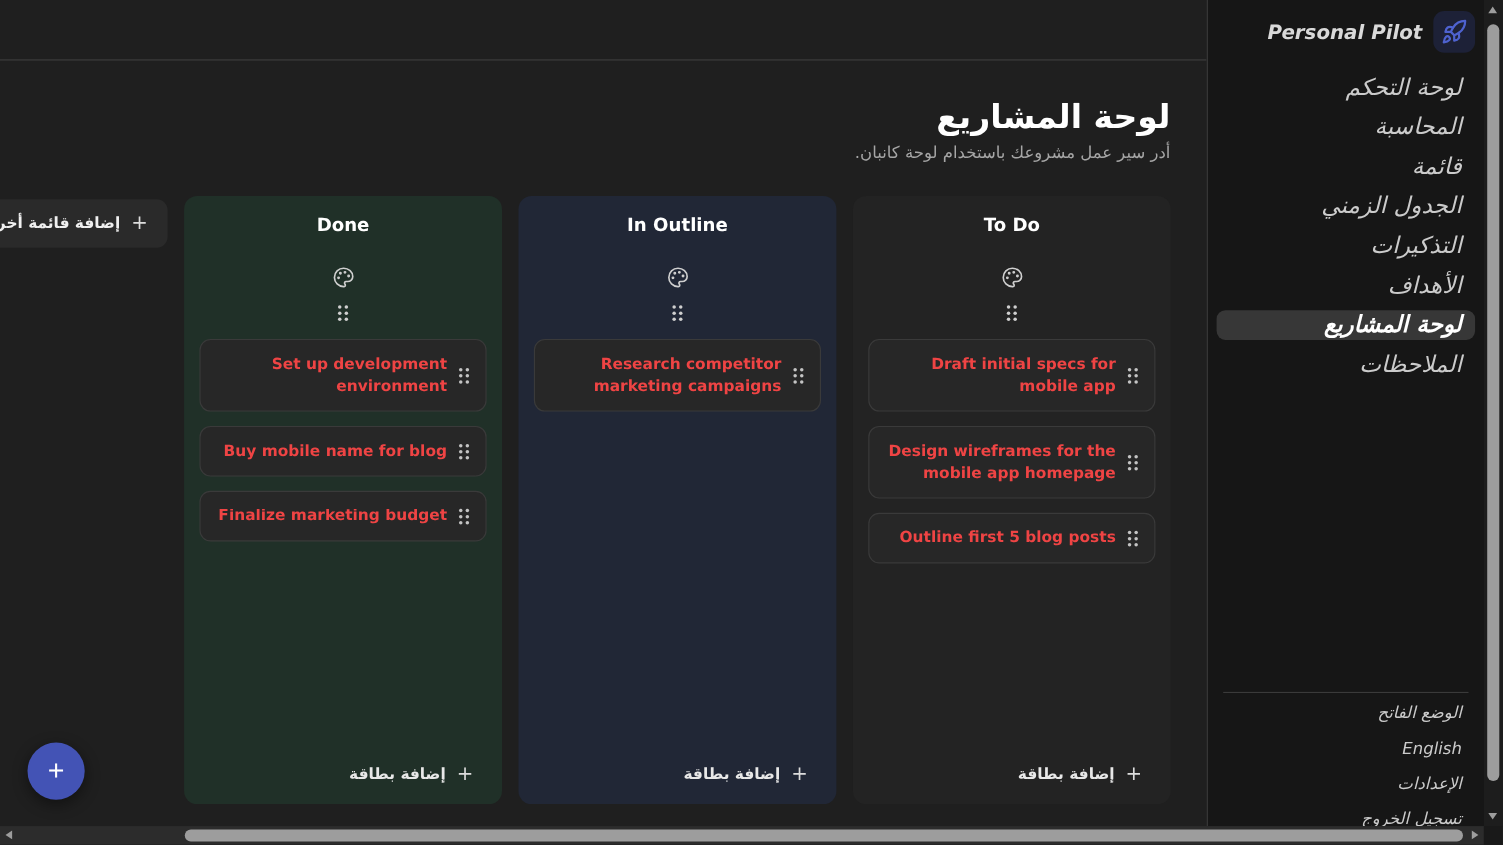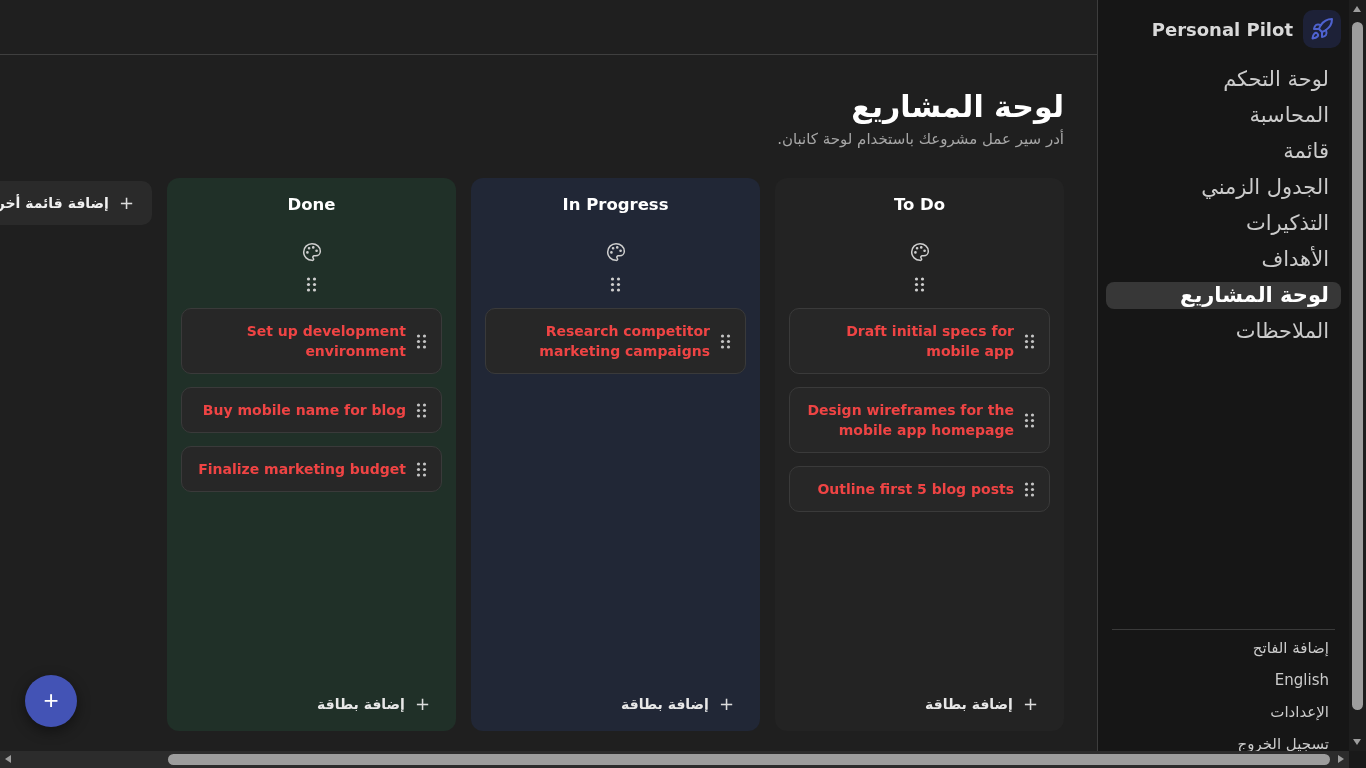--- a/index.html
+++ b/index.html
@@ -6,21 +6,21 @@
   html, body { width: 1366px; height: 768px; overflow: hidden; }
   body {
     background: #1f1f1f;
     font-family: "DejaVu Sans", "Liberation Sans", sans-serif;
     direction: rtl;
     position: relative;
   }
 
   
   .main    { position: absolute; left: 0;     top: 0;    width: 1097px; height: 751px; overflow: hidden; }
-  .sidebar { position: absolute; left: 1097px; top: 0;   width: 252px;  height: 751px; background: #161616; border-left: 1px solid #3d3d3d; padding: 8px; overflow: hidden; }
+  .sidebar { position: absolute; left: 1097px; top: 0;   width: 252px;  height: 751px; background: #161616; border-left: 1px solid #3d3d3d; padding: 8px; overflow: hidden; font-style: italic; }
   .vscroll { position: absolute; left: 1349px; top: 0;   width: 17px;   height: 751px; background: #1d1d1d; }
   .hscroll { position: absolute; left: 0;     top: 751px; width: 1349px; height: 17px; background: #2c2c2c; }
   .corner  { position: absolute; left: 1349px; top: 751px; width: 17px; height: 17px; background: #191919; }
 
   
   .topbar { height: 55px; border-bottom: 1px solid #3f3f3f; }
   h1.page-title { margin: 34px 33px 0; font-size: 30px; line-height: 36px; font-weight: bold; color: #ffffff; }
   p.page-subtitle { margin: 5px 33px 0; font-size: 15px; color: #a6a6a6; }
 
   .board-scroll { margin-top: 30px; width: 100%; overflow: hidden; }
@@ -143,21 +143,21 @@
           </div>
           <footer class="col-footer">
             <button class="add-card">
               <span class="plus-glyph">+</span>
               <span>إضافة بطاقة</span>
             </button>
           </footer>
         </section>
         <section class="column" style="background: rgb(33, 39, 54);">
           <header class="col-header">
-            <h2 class="col-title">In Progress</h2>
+            <h2 class="col-title">In Outline</h2>
             <span class="col-spacer"></span>
             <span class="icon clickable">
               <svg width="20" height="20" viewBox="0 0 24 24" fill="none" stroke="currentColor" stroke-width="1.8" stroke-linecap="round" stroke-linejoin="round">
                 <path d="M12 22a10 10 0 1 1 0-20c5.5 0 10 4 10 9a5.5 5.5 0 0 1-5.5 5.5h-1.8a1.7 1.7 0 0 0-1.3 2.8c.3.4.5.8.5 1.3A1.4 1.4 0 0 1 12 22z"></path>
                 <circle cx="13.5" cy="6.5" r="0.7" fill="currentColor"></circle>
                 <circle cx="17.5" cy="10.5" r="0.7" fill="currentColor"></circle>
                 <circle cx="8.5" cy="7.5" r="0.7" fill="currentColor"></circle>
                 <circle cx="6.5" cy="12.5" r="0.7" fill="currentColor"></circle>
               </svg>
             </span>
@@ -295,21 +295,21 @@
       <div class="nav-item">قائمة</div>
       <div class="nav-item">الجدول الزمني</div>
       <div class="nav-item">التذكيرات</div>
       <div class="nav-item">الأهداف</div>
       <div class="nav-item active">لوحة المشاريع</div>
       <div class="nav-item">الملاحظات</div>
     </nav>
   <div class="sidebar-footer">
     <hr>
     <div id="nav-footer">
-        <div class="footer-item">إضافة الفاتح</div>
+        <div class="footer-item">الوضع الفاتح</div>
         <div class="footer-item">English</div>
         <div class="footer-item">الإعدادات</div>
         <div class="footer-item">تسجيل الخروج</div>
       </div>
   </div>
 </aside>
 
 <div class="vscroll">
   <div class="arr arr-up"></div>
   <div class="v-thumb"></div>

